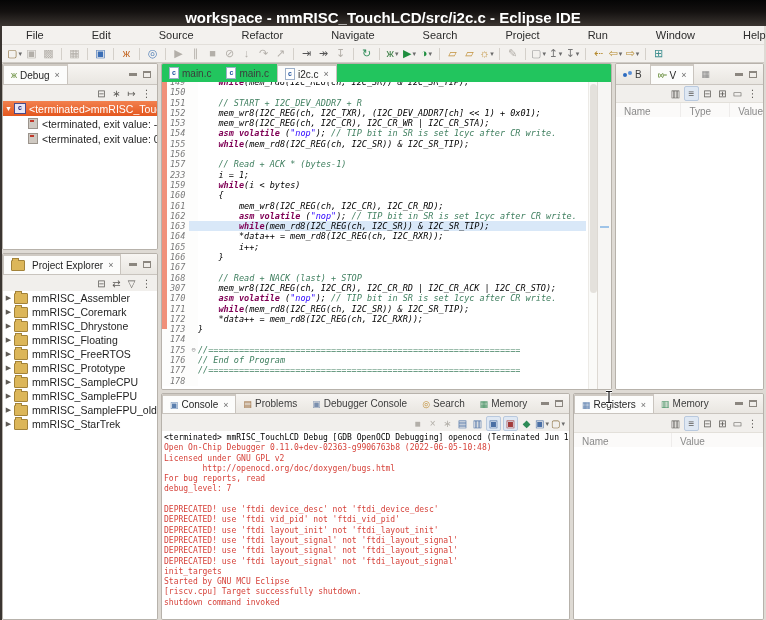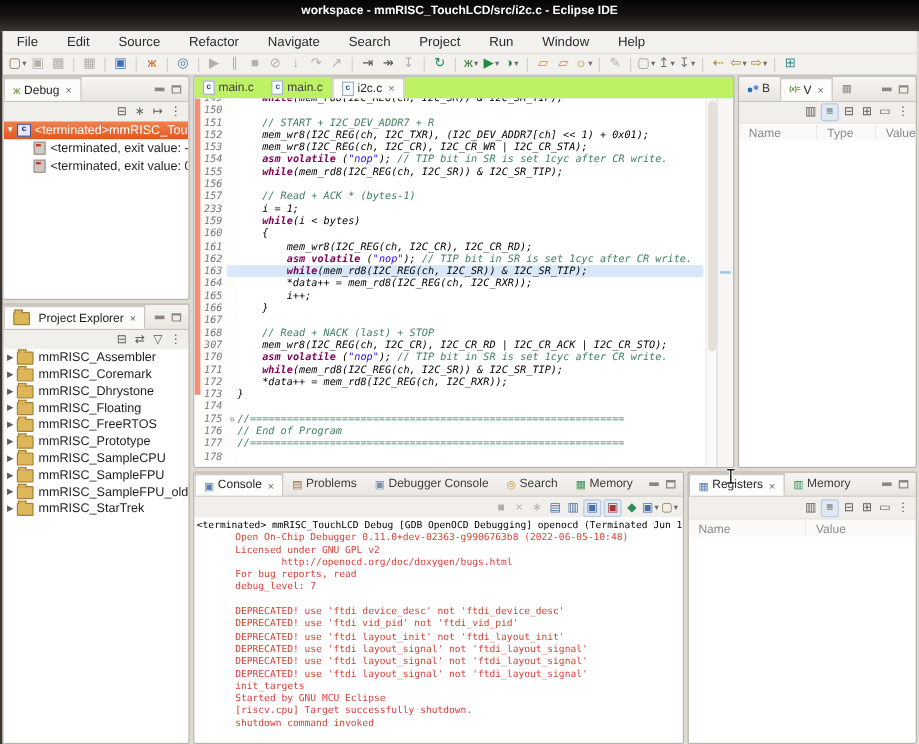--- a/index.html
+++ b/index.html
@@ -5,25 +5,25 @@
   html,body{margin:0;padding:0;background:#555;}
   .window{position:relative;width:766px;height:620px;overflow:hidden;
     background:#dedad4;font-family:"Liberation Sans",sans-serif;
     -webkit-font-smoothing:antialiased;}
   .left-edge{position:absolute;left:0;top:26px;width:2px;height:594px;background:#3a3531;}
 
   
   .titlebar{position:absolute;left:0;top:0;width:766px;height:26px;
     background:linear-gradient(#050505 0%,#141110 45%,#3b3531 100%);
     display:flex;align-items:flex-end;justify-content:center;}
-  .titlebar span{color:#fff;font-size:10px;font-weight:bold;padding-bottom:11px;
+  .titlebar span{color:#fff;font-size:15px;font-weight:bold;padding-bottom:0;
     white-space:nowrap;}
   .menubar{position:absolute;left:2px;top:26px;width:762px;height:18px;
     background:#f3f1ee;display:flex;align-items:center;border-bottom:1px solid #e2dfda;}
-  .menu-item{font-size:11px;color:#2b2b2b;padding:1px 12px;cursor:default;}
+  .menu-item{font-size:11px;color:#2b2b2b;padding:1px 24px;cursor:default;}
   .toolbar{position:absolute;left:2px;top:45px;width:762px;height:18px;
     background:#f3f1ee;border-bottom:1px solid #cfcbc5;display:flex;align-items:center;padding-left:4px;box-sizing:border-box;}
   .tbico{display:inline-flex;align-items:center;justify-content:center;min-width:15px;height:15px;
     font-size:11px;line-height:15px;margin:0 1px;border-radius:2px;}
   .tbico.dis{color:#b3afa9 !important;}
   .tbico .dd{font-size:7px;color:#6b6b6b;margin-left:1px;}
   .tb-sep{width:1px;height:12px;background:#d4d0ca;margin:0 4px;}
 
   
   .panel{position:absolute;background:#f1efec;border:1px solid #b7b2ab;border-radius:2px;
@@ -59,21 +59,21 @@
   .ico-folder:before{content:"";position:absolute;left:0;top:-3px;width:5px;height:2px;
     background:#dcb659;border:1px solid #a3833a;border-bottom:none;}
   .ico-proc{flex:0 0 8px;width:8px;height:9px;background:#cfc9c2;border:1px solid #9b948c;
     margin-right:4px;position:relative;}
   .ico-proc:before{content:"";position:absolute;left:1px;top:1px;width:4px;height:2px;background:#c0392b;}
   .ico-capp{flex:0 0 10px;width:10px;height:9px;background:#e8e6f5;border:1px solid #4a4a8a;
     margin-right:3px;font-size:7px;line-height:8px;text-align:center;color:#1b1b6e;font-weight:bold;}
 
   
   #editor{left:161px;top:63px;width:451px;height:327px;}
-  .etabs{height:18px;background:#bef264;border-bottom:1px solid #c5c1bb;display:flex;align-items:stretch;}
+  .etabs{height:18px;background:#22c55e;border-bottom:1px solid #c5c1bb;display:flex;align-items:stretch;}
   .etabs .tab{font-size:10px;}
   .ico-cfile{display:inline-block;width:8px;height:10px;background:#fff;border:1px solid #9db0c8;
     font-size:7px;line-height:9px;text-align:center;color:#2456a0;font-weight:bold;}
   .ecode{position:absolute;left:0;right:0;top:18px;bottom:0;background:#fff;overflow:hidden;}
   .range-strip{position:absolute;left:0;top:0;width:5px;height:247px;background:#f0907a;z-index:3;}
   .code-lines{position:absolute;left:0;top:-5px;right:25px;
     font-family:"DejaVu Sans Mono",monospace;font-size:8.5px;line-height:10.3px;}
   .code-row{display:flex;height:10.3px;white-space:pre;font-style:italic;}
   .ln{flex:0 0 27px;padding-left:8px;color:#787878;background:#fdfdfc;box-sizing:border-box;}
   .fold{flex:0 0 9px;color:#9a9a9a;font-size:7px;line-height:10.3px;text-align:center;background:#fdfdfc;}
@@ -87,21 +87,21 @@
   .vthumb{position:absolute;left:1px;right:1px;top:2px;height:68%;background:#e4e1dc;border-radius:4px;}
   .overview{position:absolute;right:0;top:0;bottom:0;width:13px;background:#f7f6f4;border-left:1px solid #ddd9d3;}
   .ovmark{position:absolute;left:2px;right:2px;top:47%;height:2px;background:#9fc4e8;}
 
   
   #console{left:161px;top:393px;width:409px;height:227px;}
   .cbody{position:absolute;left:0;right:0;top:37px;bottom:0;background:#fff;overflow:hidden;
     font-family:"DejaVu Sans Mono",monospace;font-size:8px;line-height:10.3px;padding:2px 0 0 2px;}
   .con-line{white-space:pre;}
   .con-line.hdrln{color:#000;}
-  .con-line.err{color:#d6423a;margin-left:32px;}
+  .con-line.err{color:#d6423a;}
 
   
   #debug-panel{left:2px;top:63px;width:156px;height:187px;}
   #debug-panel .pbody{top:37px;}
   #pe-panel{left:2px;top:253px;width:156px;height:367px;}
   #pe-panel .pbody{top:37px;}
   #pe-panel .trow{height:14px;}
   #variables{left:615px;top:63px;width:149px;height:327px;}
   #variables .pbody{top:53px;}
   #registers{left:573px;top:393px;width:191px;height:227px;}

